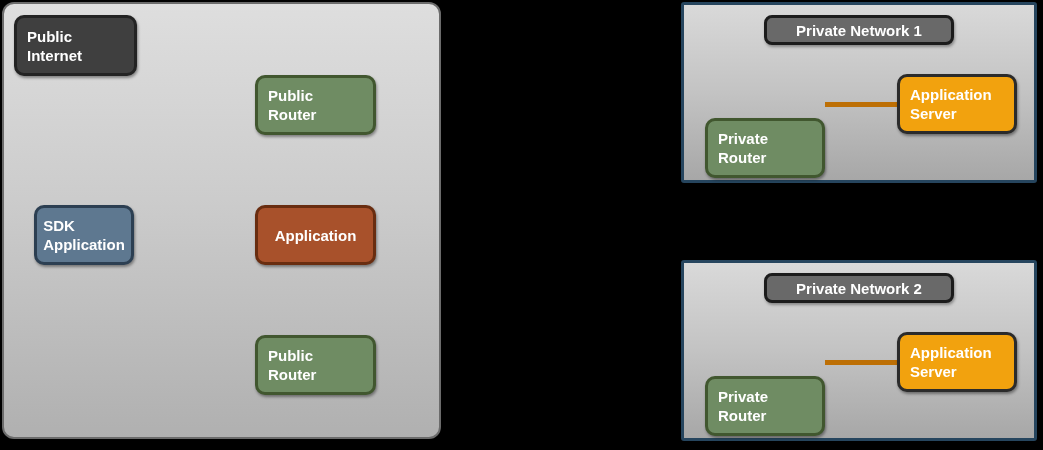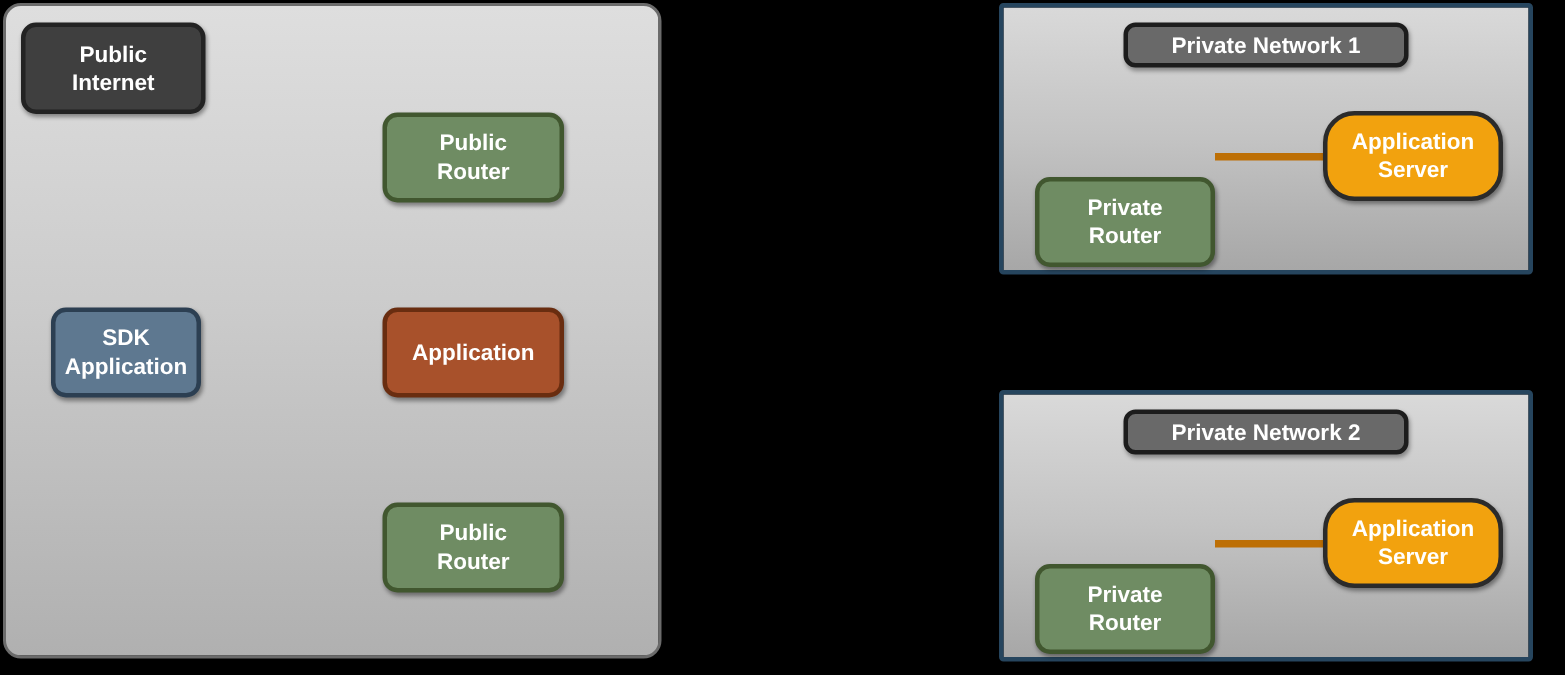--- a/index.html
+++ b/index.html
@@ -22,50 +22,49 @@
   }
   .zone-public {
     left: 2px; top: 2px;
     width: 439px; height: 437px;
     border: 2px solid #6b6b6b;
     border-radius: 12px;
     background: linear-gradient(180deg, #dedede 0%, #cccccc 45%, #b0b0b0 100%);
   }
   .zone-private {
     width: 356px; height: 181px;
-    left: 666px;
+    left: 681px;
     border: 3px solid #26455e;
     border-radius: 3px;
     background: linear-gradient(180deg, #d9d9d9 0%, #c3c3c3 50%, #a7a7a7 100%);
   }
   .zone-private.n1 { top: 2px; }
   .zone-private.n2 { top: 260px; }
 
   
   .node {
     position: absolute;
     box-sizing: border-box;
     display: flex;
     align-items: center;
     justify-content: center;
-    text-align: center;
     color: #ffffff;
     font-weight: bold;
     font-size: 15px;
     line-height: 19px;
     border-radius: 10px;
     border: 3px solid transparent;
-    padding: 0 23px;
+    padding: 0 10px;
     box-shadow: 1px 2px 3px rgba(0,0,0,0.4);
   }
   .node.dark   { background: #3f3f3f; border-color: #232323; }
   .node.green  { background: #6f8c63; border-color: #41572f; }
   .node.blue   { background: #5e7890; border-color: #2c3f52; }
   .node.rust   { background: #a8512b; border-color: #692d10; }
-  .node.orange { background: #f2a20e; border-color: #2b2b2b; border-radius: 21px; }
+  .node.orange { background: #f2a20e; border-color: #2b2b2b; }
 
   
   .node-public-internet     { left: 10px;  top: 11px;  width: 123px; height: 61px; }
   .node-public-router-top   { left: 251px; top: 71px;  width: 121px; height: 60px; }
   .node-sdk-application     { left: 30px;  top: 201px; width: 100px; height: 60px; }
   .node-controller          { left: 251px; top: 201px; width: 121px; height: 60px; }
   .node-public-router-bottom{ left: 251px; top: 331px; width: 121px; height: 60px; }
 
   
   .network-title {

